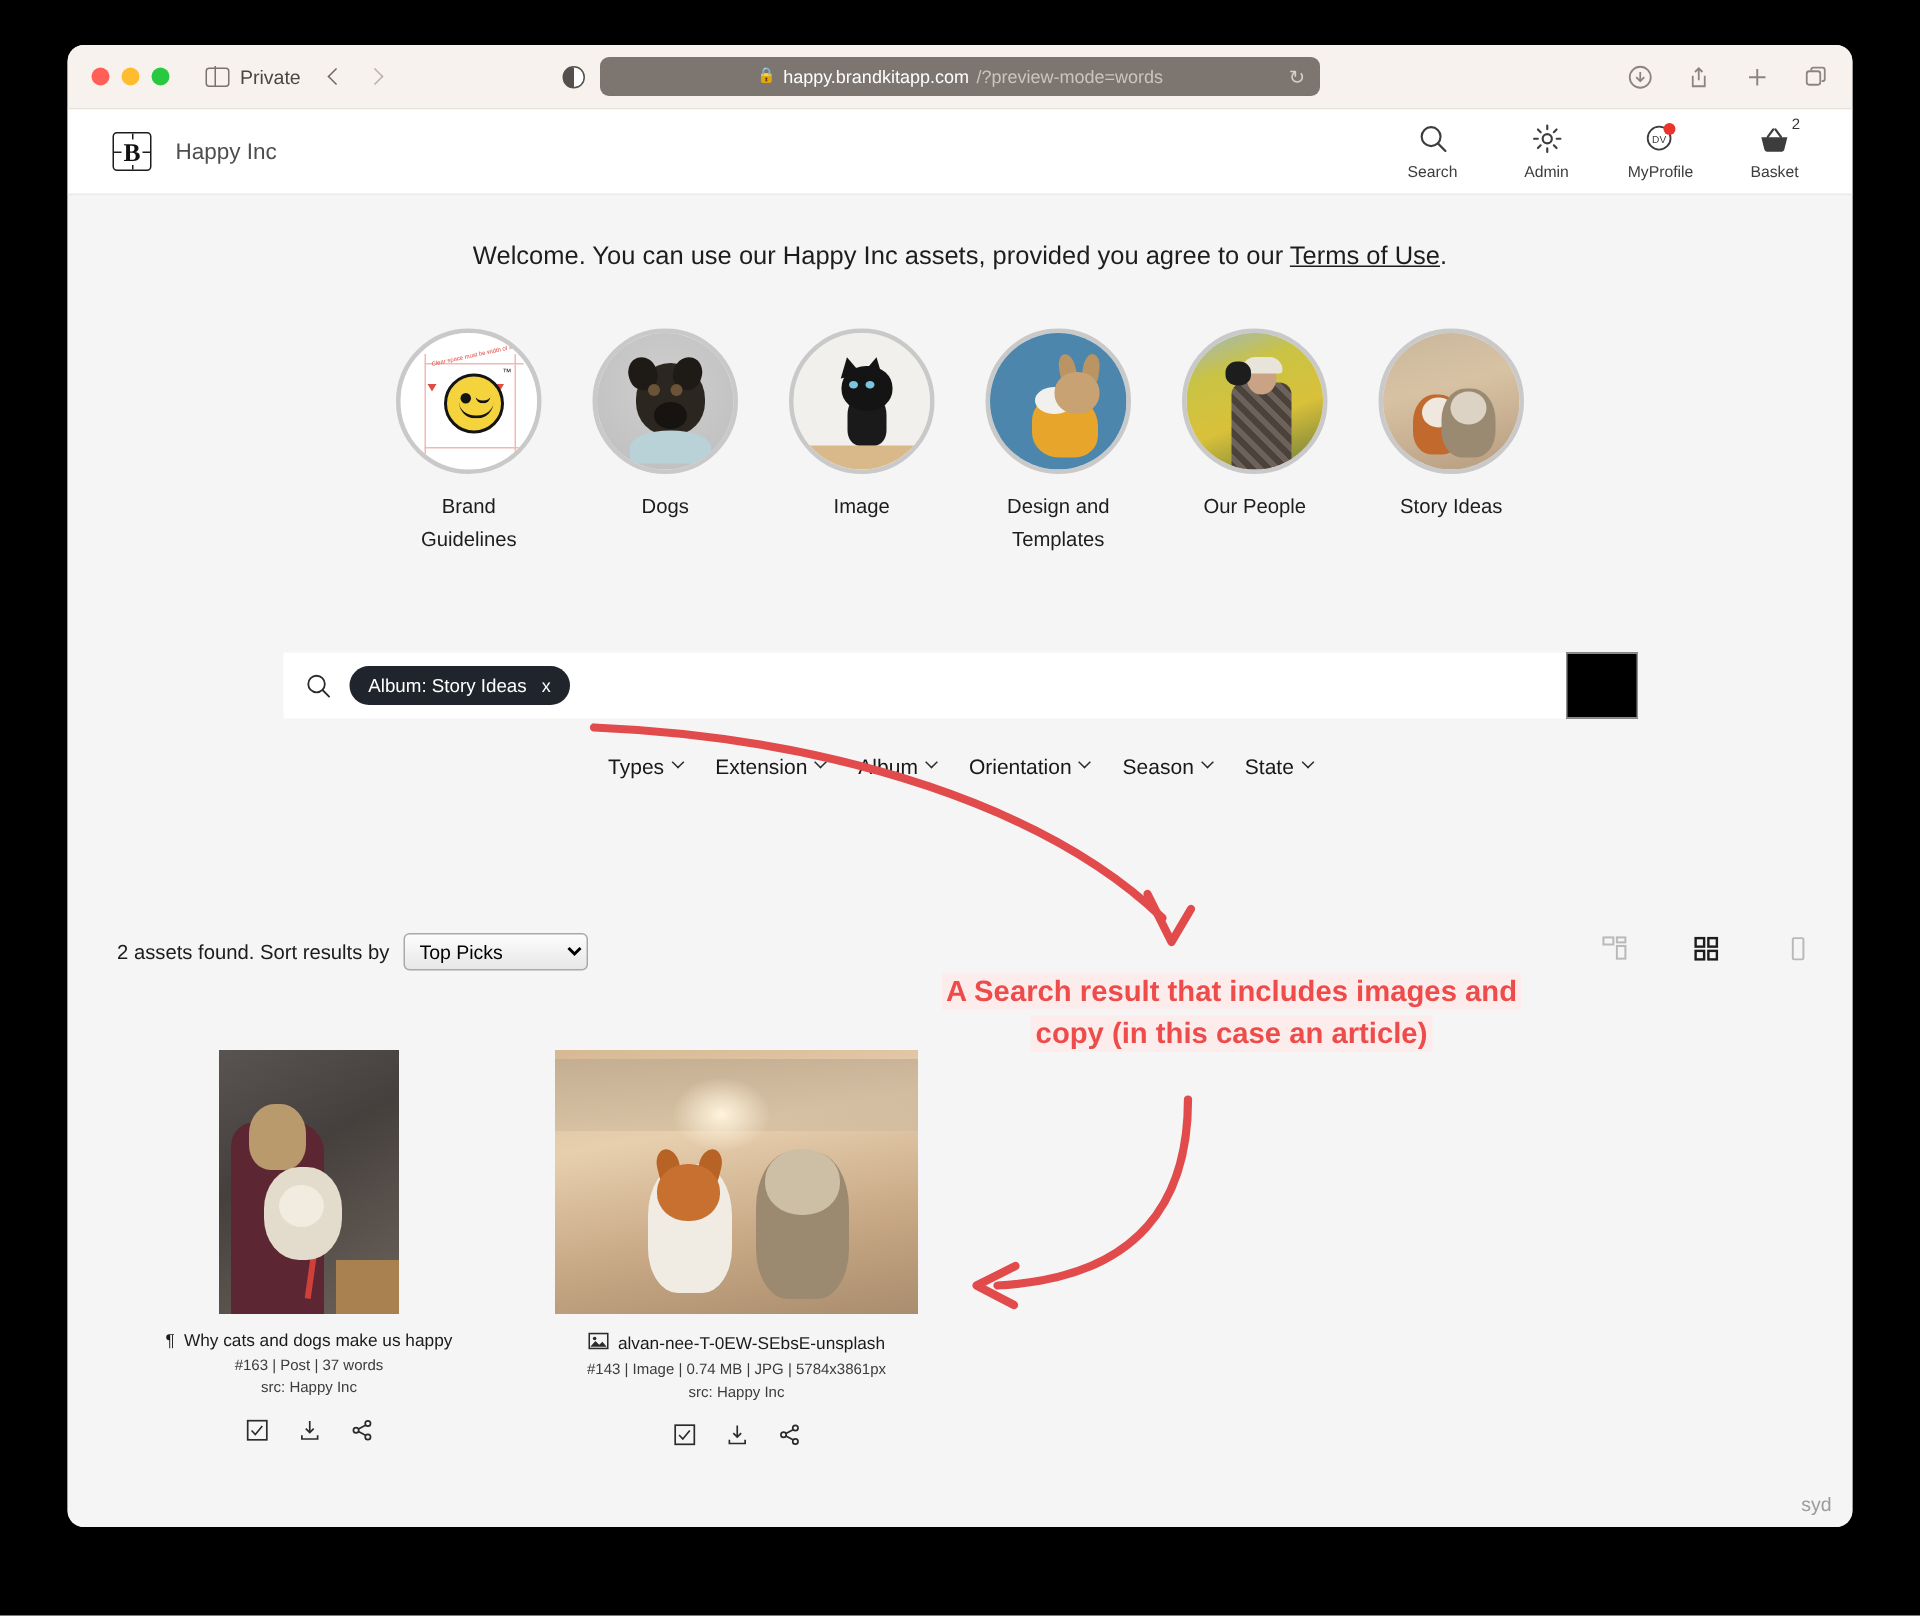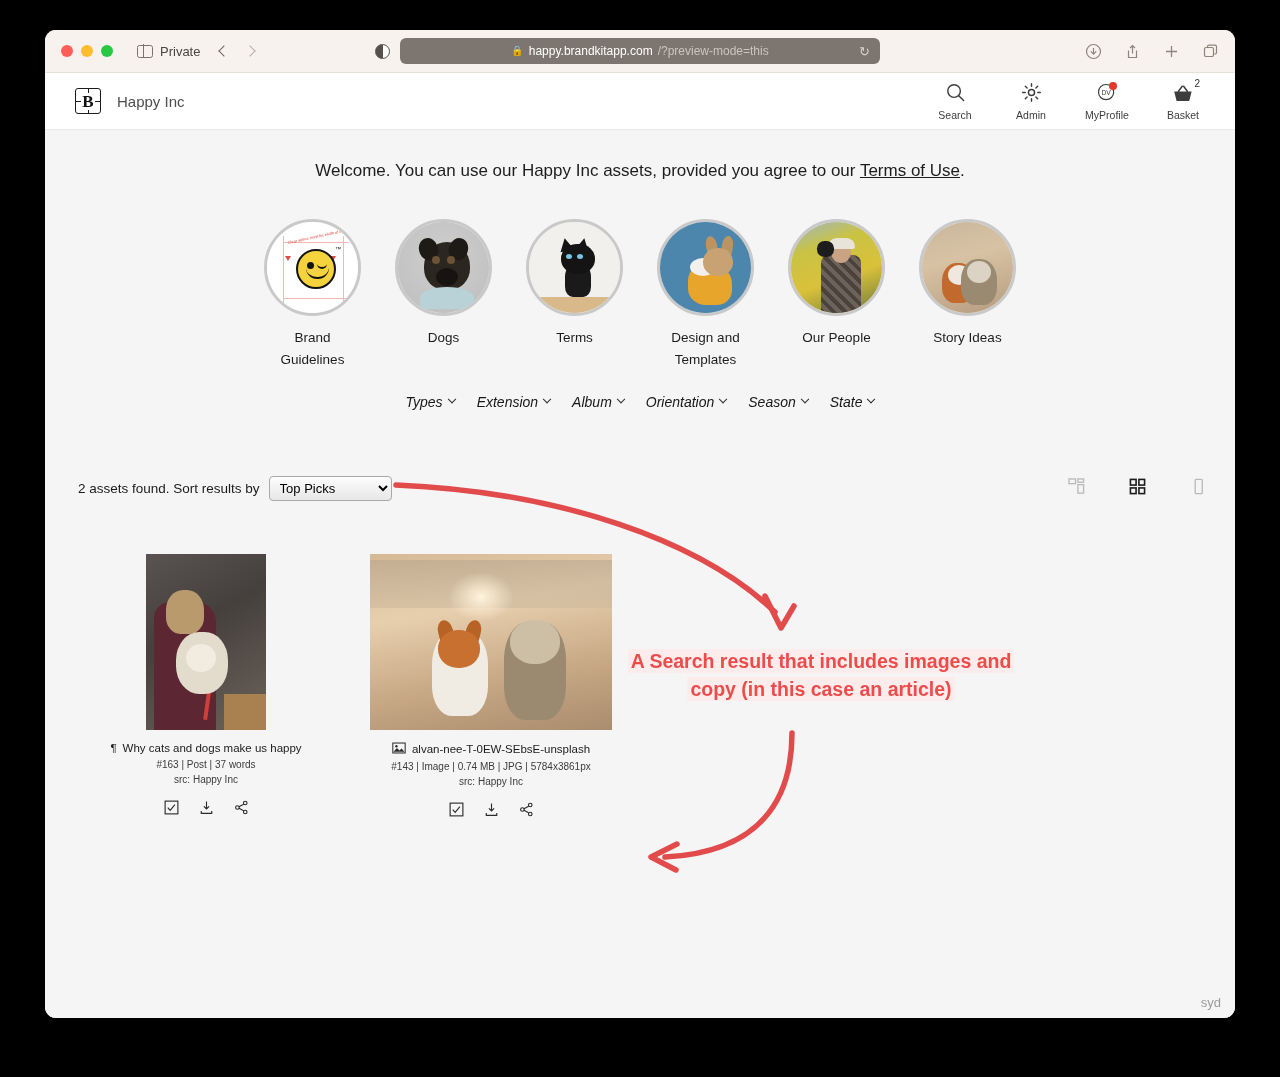--- a/index.html
+++ b/index.html
@@ -349,35 +349,34 @@
   }
 
   
   .filters {
     display: flex;
     justify-content: center;
     gap: 22px;
     margin-top: 24px;
     font-size: 14px;
     color: #181818;
-    font-style: italic;
   }
   .filter { display: flex; align-items: center; gap: 6px; cursor: pointer; }
   .caret {
     width: 6px; height: 6px;
     border-right: 1.4px solid #2a2a2a;
     border-bottom: 1.4px solid #2a2a2a;
     transform: rotate(45deg) translate(-2px,-2px);
   }
 
   
   .results-bar {
     display: flex;
     align-items: center;
-    margin-top: 66px;
+    margin-top: 103px;
     padding: 0 32px 0 33px;
     position: relative;
   }
   .results-text { font-size: 13.5px; color: #1b1b1b; }
   .sort-select {
     margin-left: 9px;
     font-size: 13px;
     font-family: "Liberation Sans", sans-serif;
     padding: 3px 6px;
     width: 123px;
@@ -503,21 +502,21 @@
     <div class="nav-arrows">
       <div class="chev left"></div>
       <div class="chev right"></div>
     </div>
 
     <div class="shield-icon"></div>
 
     <div class="url-bar">
       <span class="lock-glyph">🔒</span>
       <span>happy.brandkitapp.com</span>
-      <span class="url-suffix">/?preview-mode=this</span>
+      <span class="url-suffix">/?preview-mode=words</span>
       <span class="reload-icon">↻</span>
     </div>
 
     <div class="titlebar-right">
       <span class="tb-ico">
         <svg viewBox="0 0 17 17" width="17" height="17">
             <circle cx="8.5" cy="8.5" r="7" fill="none" stroke="#8d857d" stroke-width="1.2"></circle>
             <path d="M8.5 5v6M5.8 8.4l2.7 2.7 2.7-2.7" fill="none" stroke="#8d857d" stroke-width="1.2"></path>
           </svg>
       </span>
@@ -647,21 +646,21 @@
           <div class="art-cat">
             <div class="kitten-floor"></div>
             <div class="kitten-body"></div>
             <div class="kitten-ear l"></div>
               <div class="kitten-ear r"></div>
             <div class="kitten-head"></div>
             <div class="kitten-eye l"></div>
               <div class="kitten-eye r"></div>
           </div>
         </div>
-        <div class="cat-label">Terms</div>
+        <div class="cat-label">Image</div>
       </div>
 
 
       <div class="cat">
         <div class="cat-circle">
           <div class="art-frenchie">
             <div class="fr-body"></div>
               <div class="fr-hood"></div>
             <div class="fr-ear l"></div>
               <div class="fr-ear r"></div>
@@ -690,20 +689,34 @@
               <div class="st-dog1-face"></div>
             <div class="st-dog2"></div>
               <div class="st-dog2-face"></div>
           </div>
         </div>
         <div class="cat-label">Story Ideas</div>
       </div>
 
     </div>
 
+    <div class="search-wrap">
+      <div class="search-ico-box">
+        <svg viewBox="0 0 22 22" width="19" height="19">
+            <circle cx="9.3" cy="9.3" r="6.4" fill="none" stroke="#2b2b2b" stroke-width="1.4"></circle>
+            <path d="M14.1 14.1L19 19" stroke="#2b2b2b" stroke-width="1.4" stroke-linecap="round"></path>
+          </svg>
+      </div>
+      <div class="chip">
+        <span>Album: Story Ideas</span>
+        <span class="chip-x">x</span>
+      </div>
+      <input class="search-input" type="text" placeholder="" style="">
+      <div class="search-go"></div>
+    </div>
 
     <div class="filters">
       <div class="filter">
         <span>Types</span>
         <i class="caret"></i>
       </div>
       <div class="filter">
         <span>Extension</span>
         <i class="caret"></i>
       </div>

